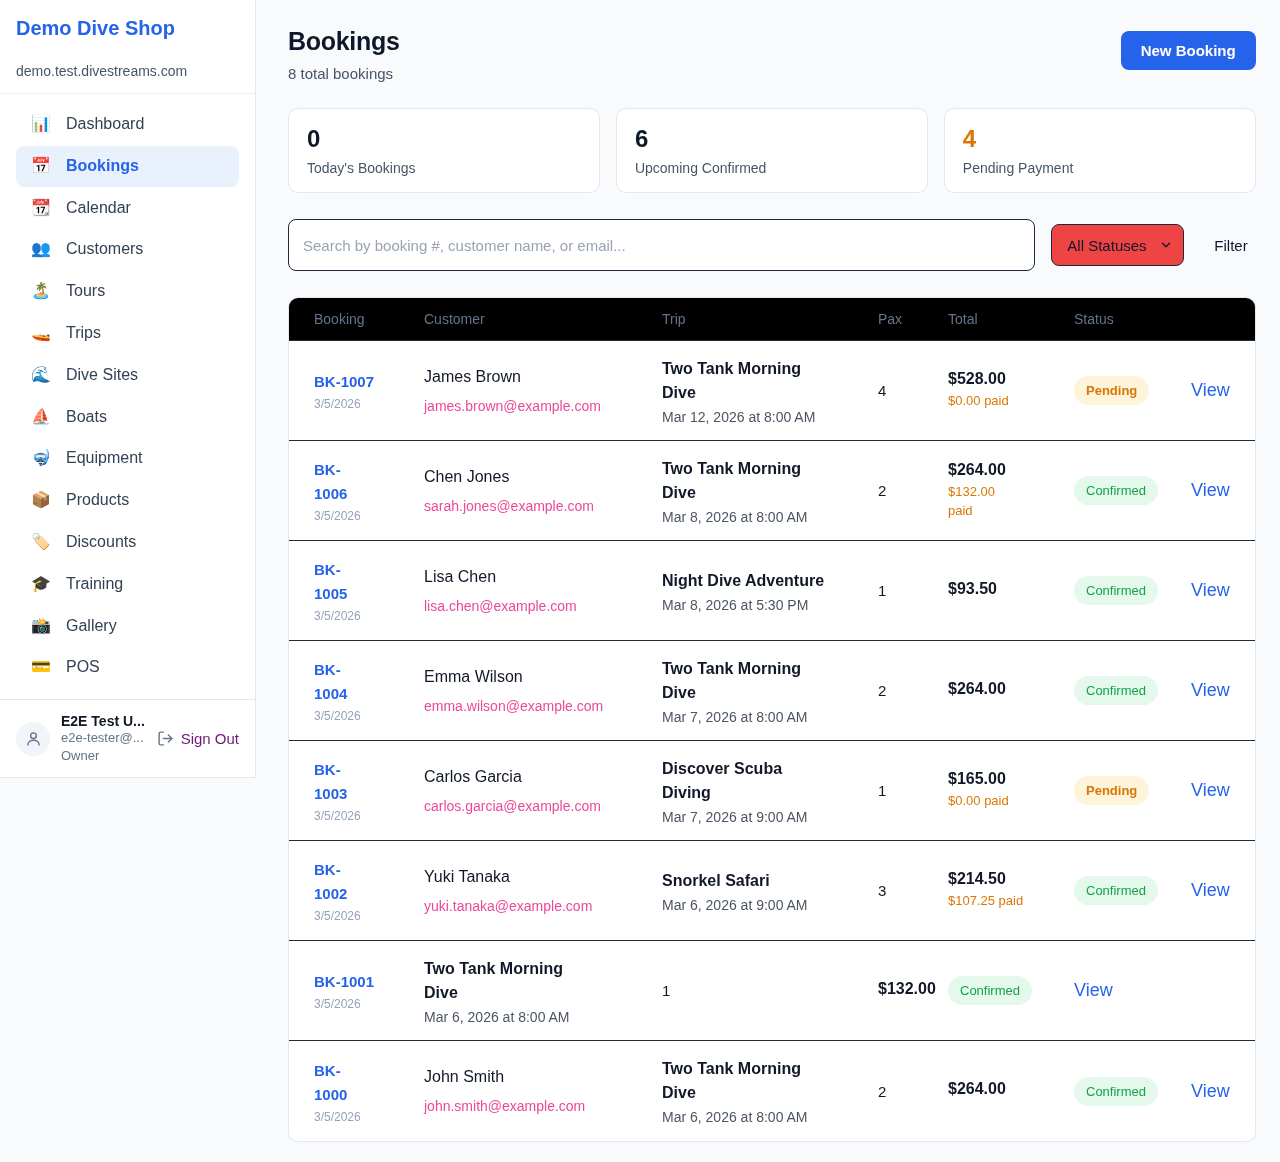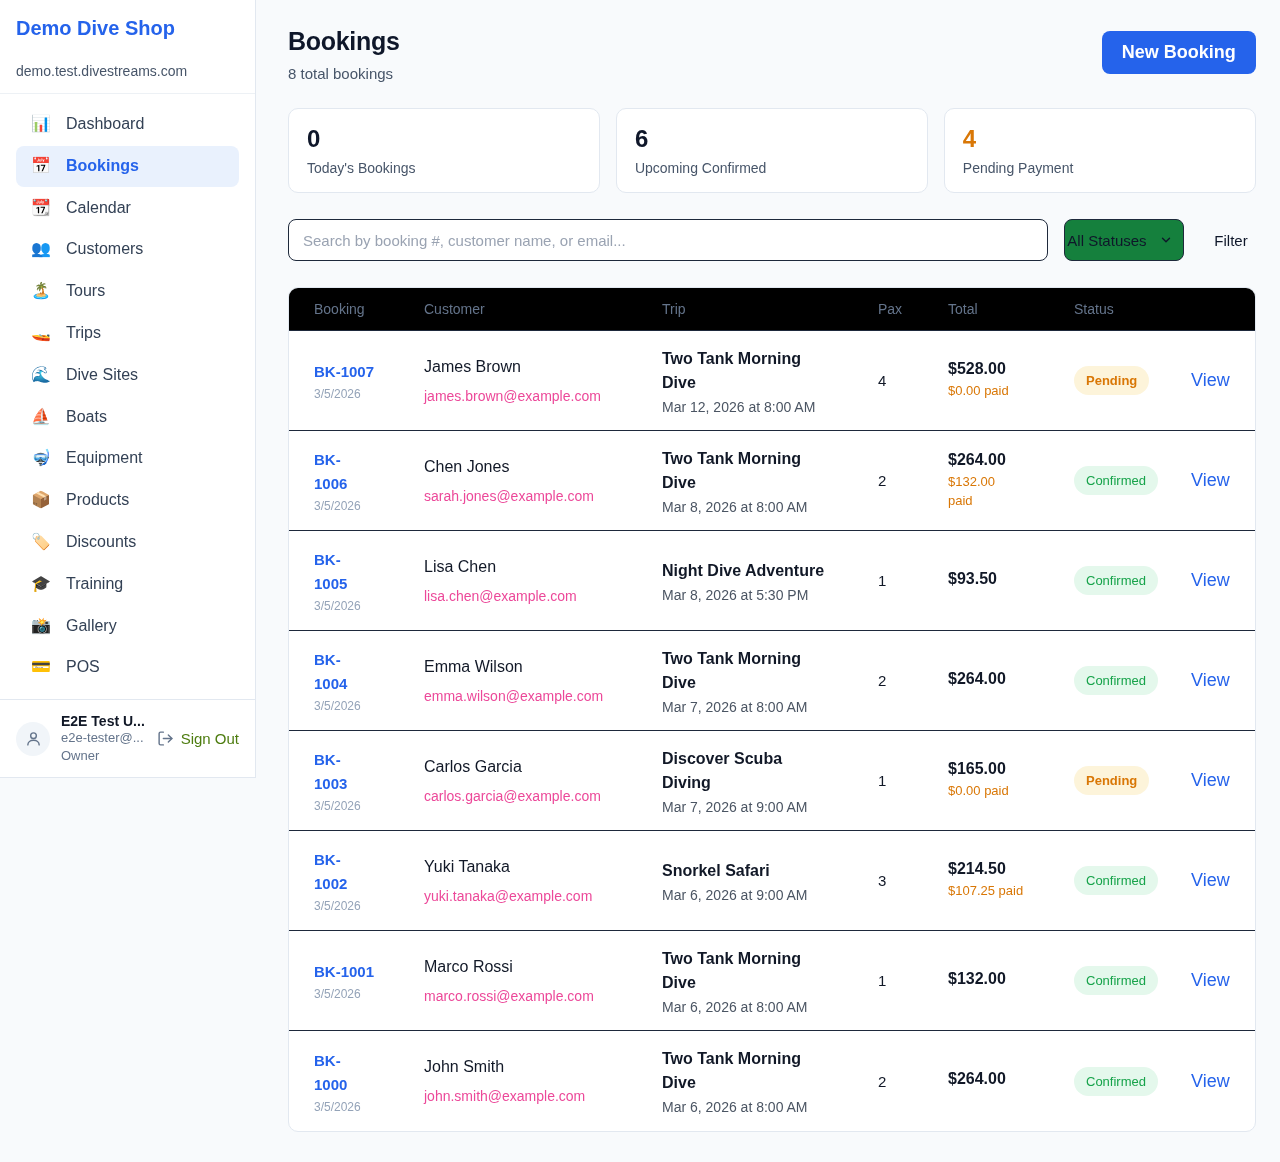--- a/index.html
+++ b/index.html
@@ -38,52 +38,52 @@
     border-top:1px solid #e2e8f0;
     padding:13px 16px; display:flex; align-items:center; gap:11px;
   }
   .avatar {
     width:34px; height:34px; border-radius:50%; background:#f1f5f9;
     display:flex; align-items:center; justify-content:center; flex:none;
   }
   .user-block { min-width:0; }
   .user-name { font-size:14px; font-weight:700; color:#111827; margin-bottom:0; white-space:nowrap; }
   .user-email, .user-role { font-size:13px; color:#64748b; line-height:1.35; white-space:nowrap; }
-  .signout { display:flex; align-items:flex-start; gap:7px; color:#4d7c0f;
+  .signout { display:flex; align-items:flex-start; gap:7px; color:#701a75;
              font-size:15px; cursor:pointer; white-space:nowrap; margin-left:2px; }
 
   
   .main { flex:1; padding:27px 32px 0 32px; }
   .page-head { display:flex; justify-content:space-between; align-items:flex-start; margin-bottom:26px; }
   .page-title { font-size:25px; font-weight:700; margin:0 0 9px 0; color:#0f172a; letter-spacing:-0.3px; }
   .page-subtitle { font-size:15px; color:#475569; }
   .btn-primary {
     background:#2563eb; color:#fff; border:none; border-radius:8px;
-    padding:11px 20px; font-size:18px; font-weight:600; cursor:pointer;
+    padding:11px 20px; font-size:15px; font-weight:600; cursor:pointer;
     font-family:"Liberation Sans", sans-serif; margin-top:4px;
   }
 
   .stats { display:flex; gap:16px; margin-bottom:26px; }
   .stat-card { flex:1; background:#fff; border:1px solid #e2e8f0; border-radius:10px; padding:16px 18px; }
   .stat-value { font-size:24px; font-weight:700; color:#0f172a; margin-bottom:7px; }
   .stat-value.orange { color:#d97706; }
   .stat-label { font-size:14px; color:#475569; }
 
   .filter-row { display:flex; align-items:center; margin-bottom:26px; }
   .search-input {
-    flex:1; height:42px; border:1px solid #1e293b; border-radius:8px;
+    flex:1; height:52px; border:1px solid #1e293b; border-radius:8px;
     padding:0 14px; font-size:15px; color:#0f172a; background:#fff;
     font-family:"Liberation Sans", sans-serif; outline:none;
   }
   .search-input::placeholder { color:#9aa3b2; }
   .select-wrap { position:relative; margin-left:16px; }
   .status-select {
     appearance:none; -webkit-appearance:none; -moz-appearance:none;
-    height:42px; border:1px solid #1e293b; border-radius:8px; background:#15803d;
-    font-size:15px; color:#0f172a; padding:0 36px 0 2px;
+    height:42px; border:1px solid #1e293b; border-radius:8px; background:#ef4444;
+    font-size:15px; color:#0f172a; padding:0 36px 0 15px;
     font-family:"Liberation Sans", sans-serif; cursor:pointer;
   }
   .chev { position:absolute; right:11px; top:14px; pointer-events:none; }
   .filter-label { font-size:15px; color:#0f172a; margin:0 8px 0 30px; cursor:pointer; }
 
   
   .table-card { background:#fff; border:1px solid #e2e8f0; border-radius:10px; overflow:hidden; }
   .t-head, .t-row {
     display:grid;
     grid-template-columns:110px 238px 216px 70px 126px 117px 1fr;
@@ -416,24 +416,20 @@
       </div>
       <div class="view-link">View</div>
     </div>
 
     <div class="t-row">
       <div>
         <div class="b-id">BK-1001</div>
         <div class="b-date">3/5/2026</div>
       </div>
       <div>
-        <div class="c-name">Marco Rossi</div>
-        <div class="c-email">marco.rossi@example.com</div>
-      </div>
-      <div>
         <div class="trip-name">Two Tank Morning
 Dive</div>
         <div class="trip-date">Mar 6, 2026 at 8:00 AM</div>
       </div>
       <div class="pax-val">1</div>
       <div>
         <div class="total-val">$132.00</div>
 
       </div>
       <div>

